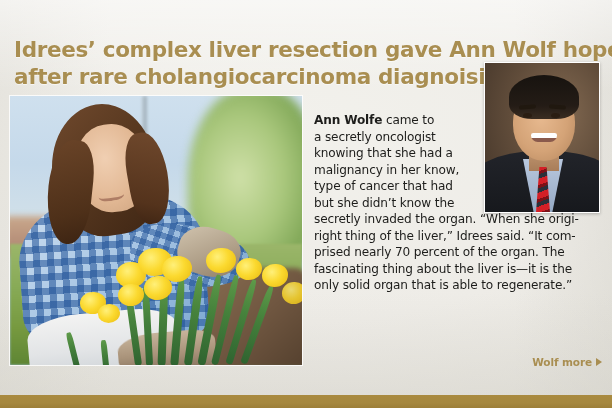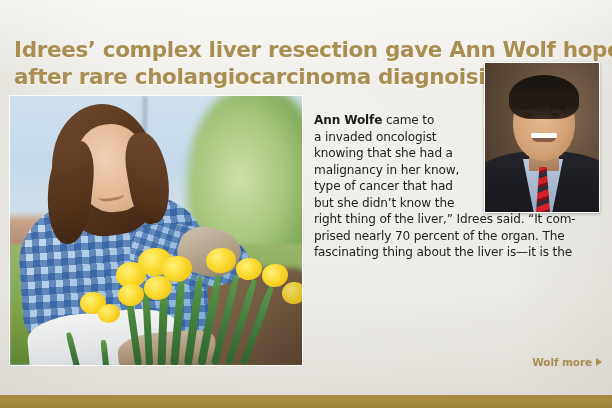--- a/index.html
+++ b/index.html
@@ -383,28 +383,30 @@
     <div class="dp-layer" id="dp-hair"></div>
     <div class="dp-layer dp-brow" id="dp-brow-l"></div>
     <div class="dp-layer dp-brow" id="dp-brow-r"></div>
     <div class="dp-layer dp-eye" id="dp-eye-l"></div>
     <div class="dp-layer dp-eye" id="dp-eye-r"></div>
     <div class="dp-layer" id="dp-smile"></div>
   </div>
 
   <div id="body-copy" style="color: rgb(29, 29, 27); margin-top: 16px;">
     <span class="bc-line bc-narrow"><b>Ann Wolfe</b><span> came to</span></span>
-    <span class="bc-line bc-narrow">a invaded oncologist</span>
+    <span class="bc-line bc-narrow">a secretly oncologist</span>
     <span class="bc-line bc-narrow">knowing that she had a</span>
     <span class="bc-line bc-narrow">malignancy in her know,</span>
     <span class="bc-line bc-narrow">type of cancer that had</span>
     <span class="bc-line bc-narrow">but she didn’t know the</span>
+    <span class="bc-line">secretly invaded the organ. “When she origi-</span>
     <span class="bc-line">right thing of the liver,” Idrees said. “It com-</span>
     <span class="bc-line">prised nearly 70 percent of the organ. The</span>
     <span class="bc-line">fascinating thing about the liver is—it is the</span>
+    <span class="bc-line">only solid organ that is able to regenerate.”</span>
   </div>
 
   <a id="learn-more" style="color: rgb(169, 142, 81);">
     <span>Wolf more</span>
     <span id="learn-more-arrow" style="border-left-color: rgb(169, 142, 81);"></span>
   </a>
 
   <div id="bottom-bar"></div>
 
 </div>

